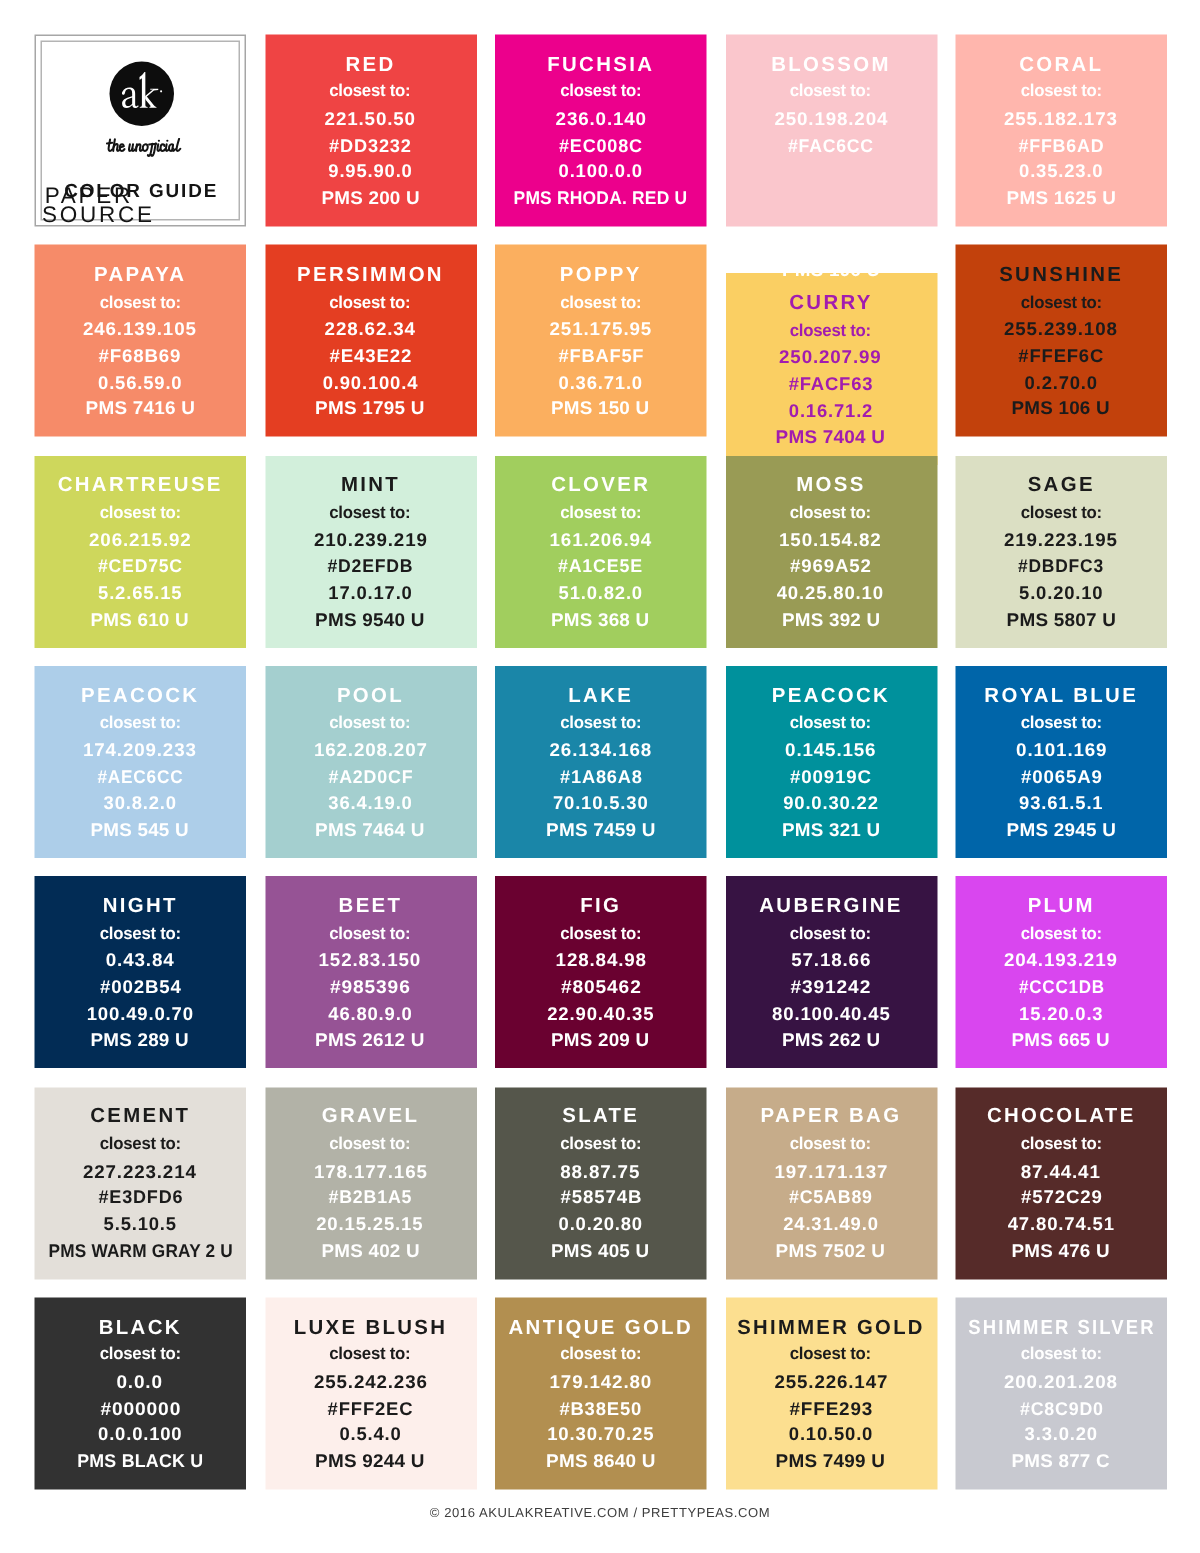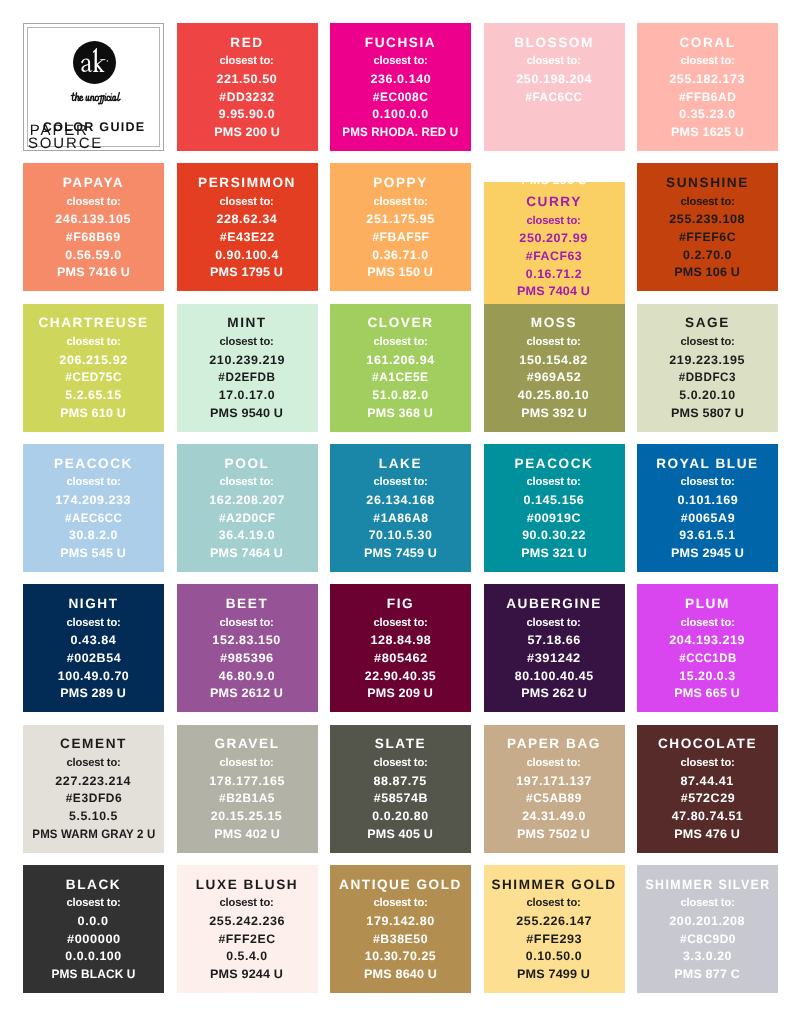--- a/index.html
+++ b/index.html
@@ -345,13 +345,14 @@
       </div>
       <div class="swatch" style="background: rgb(200, 201, 208); color: rgb(255, 255, 255); grid-area: 7 / 5;">
         <div class="sw-name"><span style="display: inline-block; transform-origin: center center; transform: scaleX(0.906002);">SHIMMER SILVER</span></div>
         <div class="sw-line sw-sub"><span style="display: inline-block; transform-origin: center center; transform: scaleX(0.983778);">closest to:</span></div>
         <div class="sw-line sw-val sw-num"><span style="display: inline-block; transform-origin: center center; transform: scaleX(1.01816);">200.201.208</span></div>
         <div class="sw-line sw-val sw-num"><span style="display: inline-block; transform-origin: center center; transform: scaleX(0.965857);">#C8C9D0</span></div>
         <div class="sw-line sw-val sw-num"><span style="display: inline-block;">3.3.0.20</span></div>
         <div class="sw-line sw-val"><span style="display: inline-block; transform-origin: center center; transform: scaleX(1.02184);">PMS 877 C</span></div>
       </div>
     </div>
+  <div class="footer">© 2016 AKULAKREATIVE.COM / PRETTYPEAS.COM</div>
 </div>
 
 </body></html>

